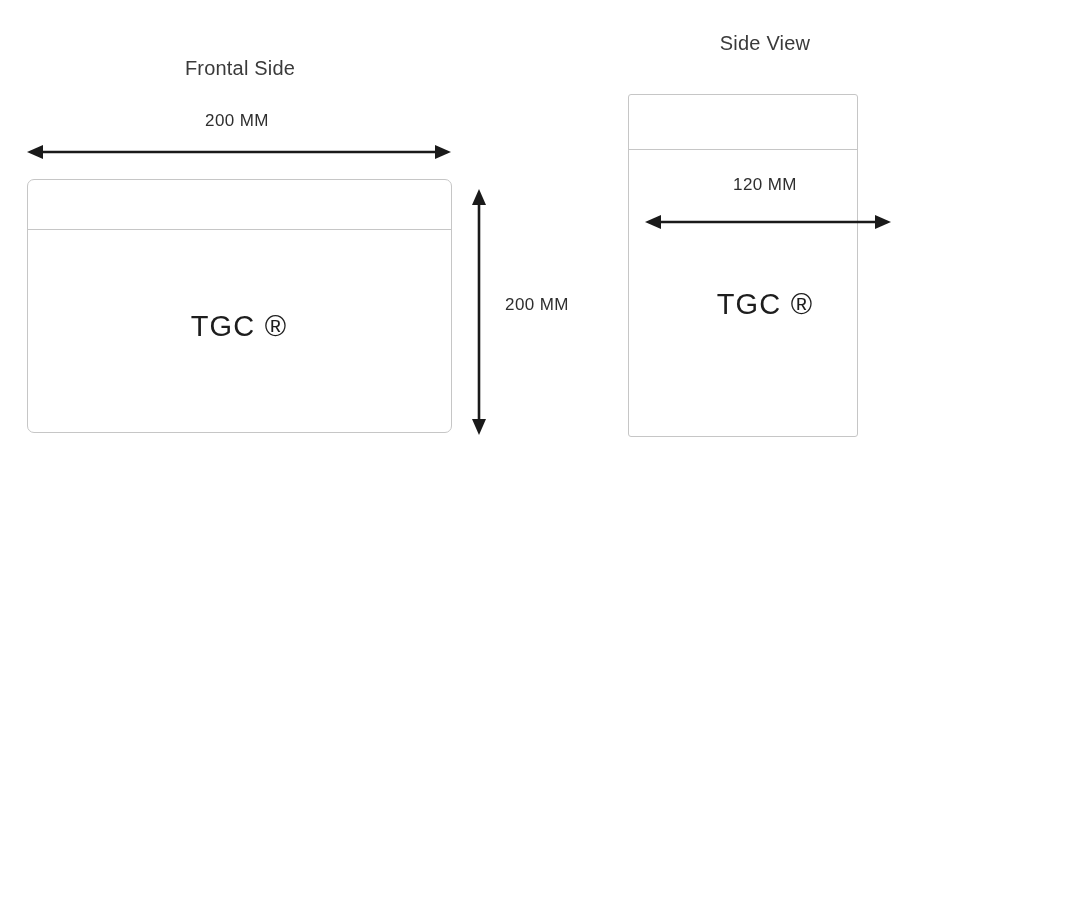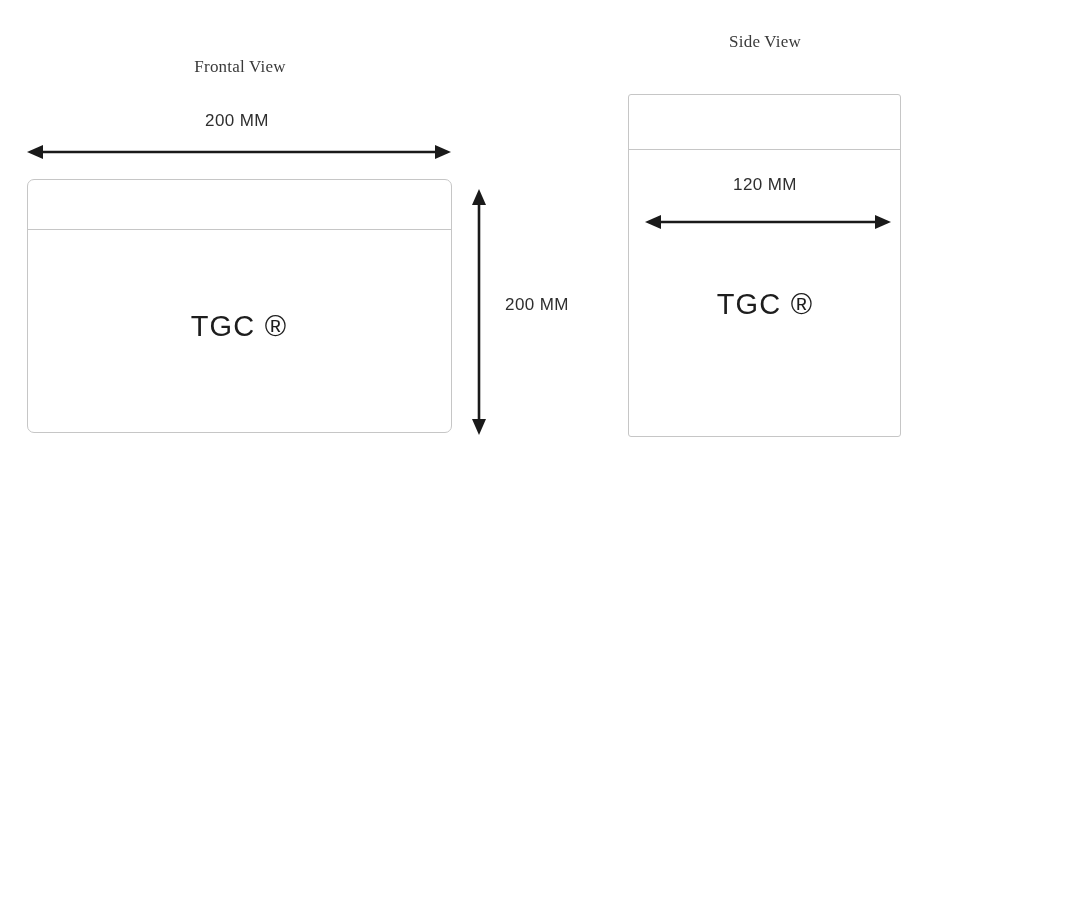--- a/index.html
+++ b/index.html
@@ -20,28 +20,27 @@
     background: #ffffff;
     overflow: hidden;
   }
 
   
   .abs { position: absolute; }
 
   
   .view-title {
     position: absolute;
-    font-size: 17px;
+    font-size: 20px;
     font-weight: 400;
     color: #3a3a3a;
     letter-spacing: 0.2px;
     white-space: nowrap;
     text-align: center;
     transform: translateX(-50%);
-    font-family: Liberation Serif, serif;
   }
 
   
   .dim-label {
     position: absolute;
     font-size: 17px;
     font-weight: 400;
     color: #2e2e2e;
     letter-spacing: 0.4px;
     white-space: nowrap;
@@ -89,21 +88,21 @@
   }
   .arrow-wrap svg { display: block; }
 </style>
 </head>
 <body>
 
 <div id="canvas">
 
   <div class="abs" style="left:0; top:0; width:620px; height:470px;">
 
-    <div class="view-title" style="left:240px; top:57px;">Frontal View</div>
+    <div class="view-title" style="left:240px; top:57px;">Frontal Side</div>
 
     <div class="dim-label" style="left:237px; top:111px;">200 MM</div>
 
     <div class="arrow-wrap" style="left:25px; top:142px;">
       <svg width="428" height="20" viewBox="0 0 428 20">
         <line x1="13" y1="10" x2="415" y2="10" stroke="#1a1a1a" stroke-width="2.6"></line>
         <polygon points="2,10 18,3 18,17" fill="#1a1a1a"></polygon>
         <polygon points="426,10 410,3 410,17" fill="#1a1a1a"></polygon>
       </svg>
     </div>
@@ -121,21 +120,21 @@
       </svg>
     </div>
 
     <div class="dim-label" style="left:537px; top:295px;">200 MM</div>
   </div>
 
   <div class="abs" style="left:600px; top:0; width:400px; height:470px;">
 
     <div class="view-title" style="left:165px; top:32px;">Side View</div>
 
-    <div class="product-box box-side" style="left:28px; top:94px; width:273px; height:343px;">
+    <div class="product-box box-side" style="left:28px; top:94px; width:230px; height:343px;">
       <div class="lid-line" style="top:54px;"></div>
 
       <div class="dim-label" style="left:136px; top:80px;">120 MM</div>
 
       <div class="arrow-wrap" style="left:14px; top:117px;">
         <svg width="250" height="20" viewBox="0 0 250 20">
           <line x1="13" y1="10" x2="237" y2="10" stroke="#1a1a1a" stroke-width="2.6"></line>
           <polygon points="2,10 18,3 18,17" fill="#1a1a1a"></polygon>
           <polygon points="248,10 232,3 232,17" fill="#1a1a1a"></polygon>
         </svg>

